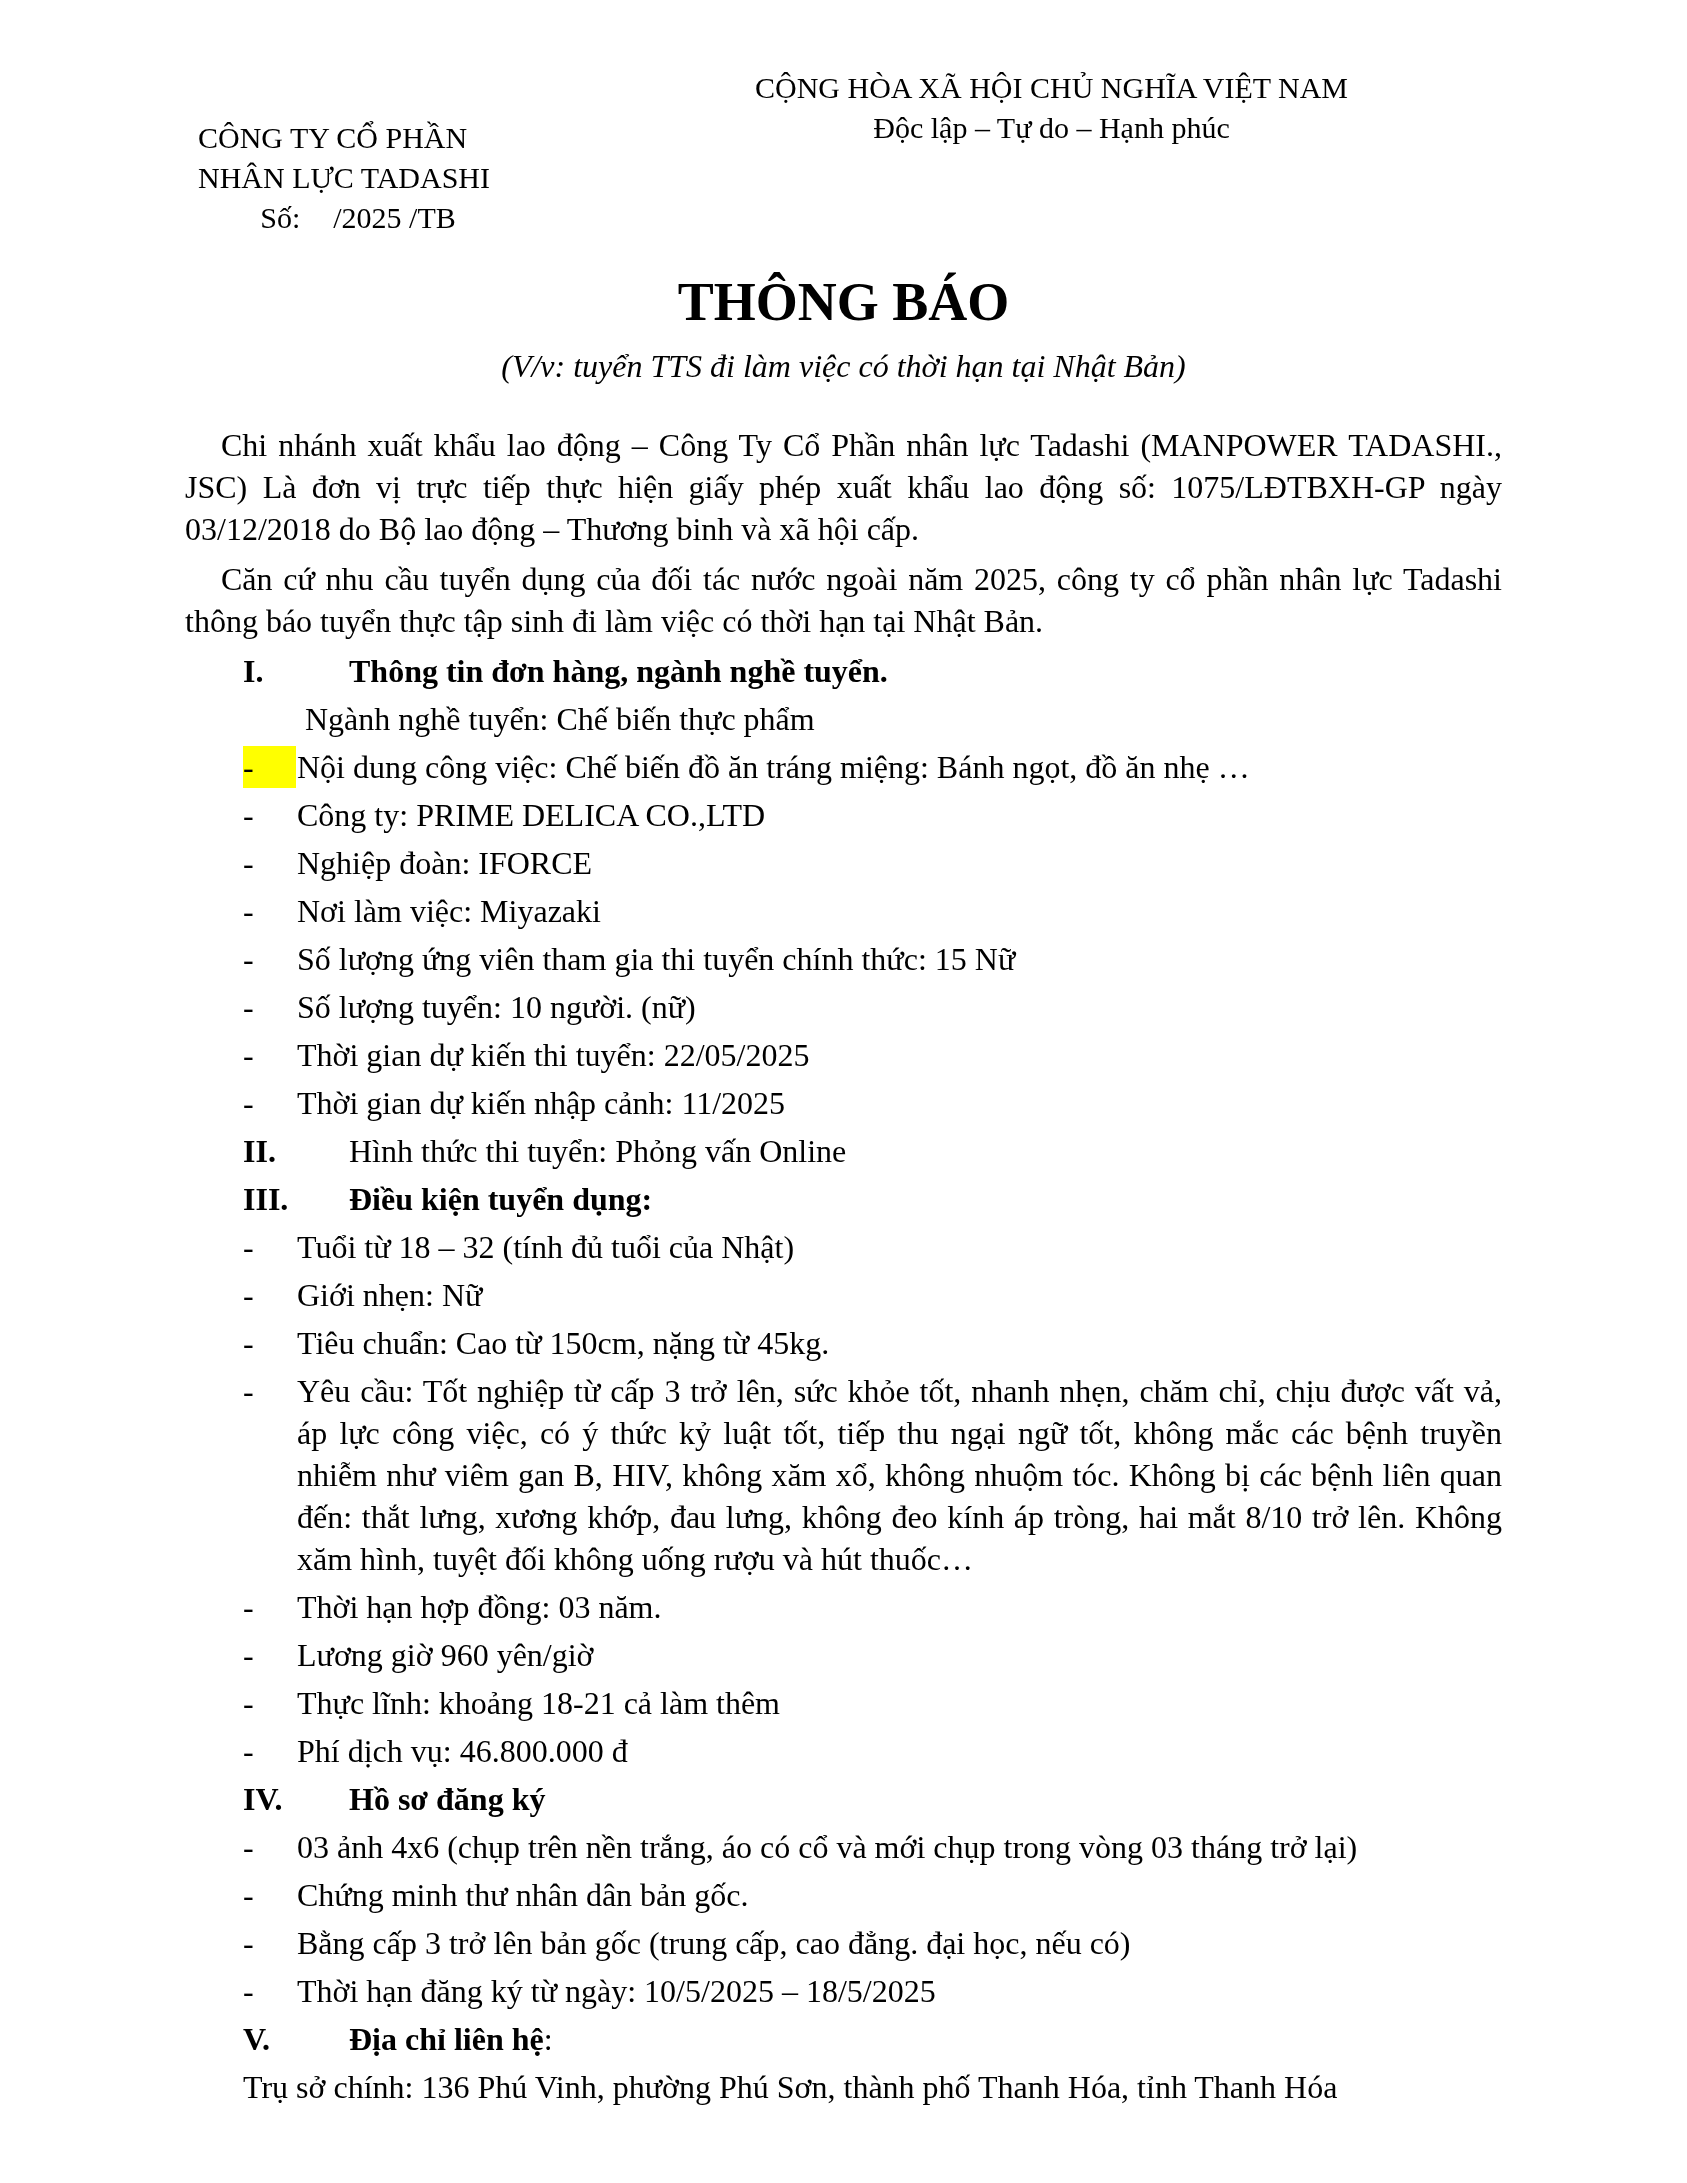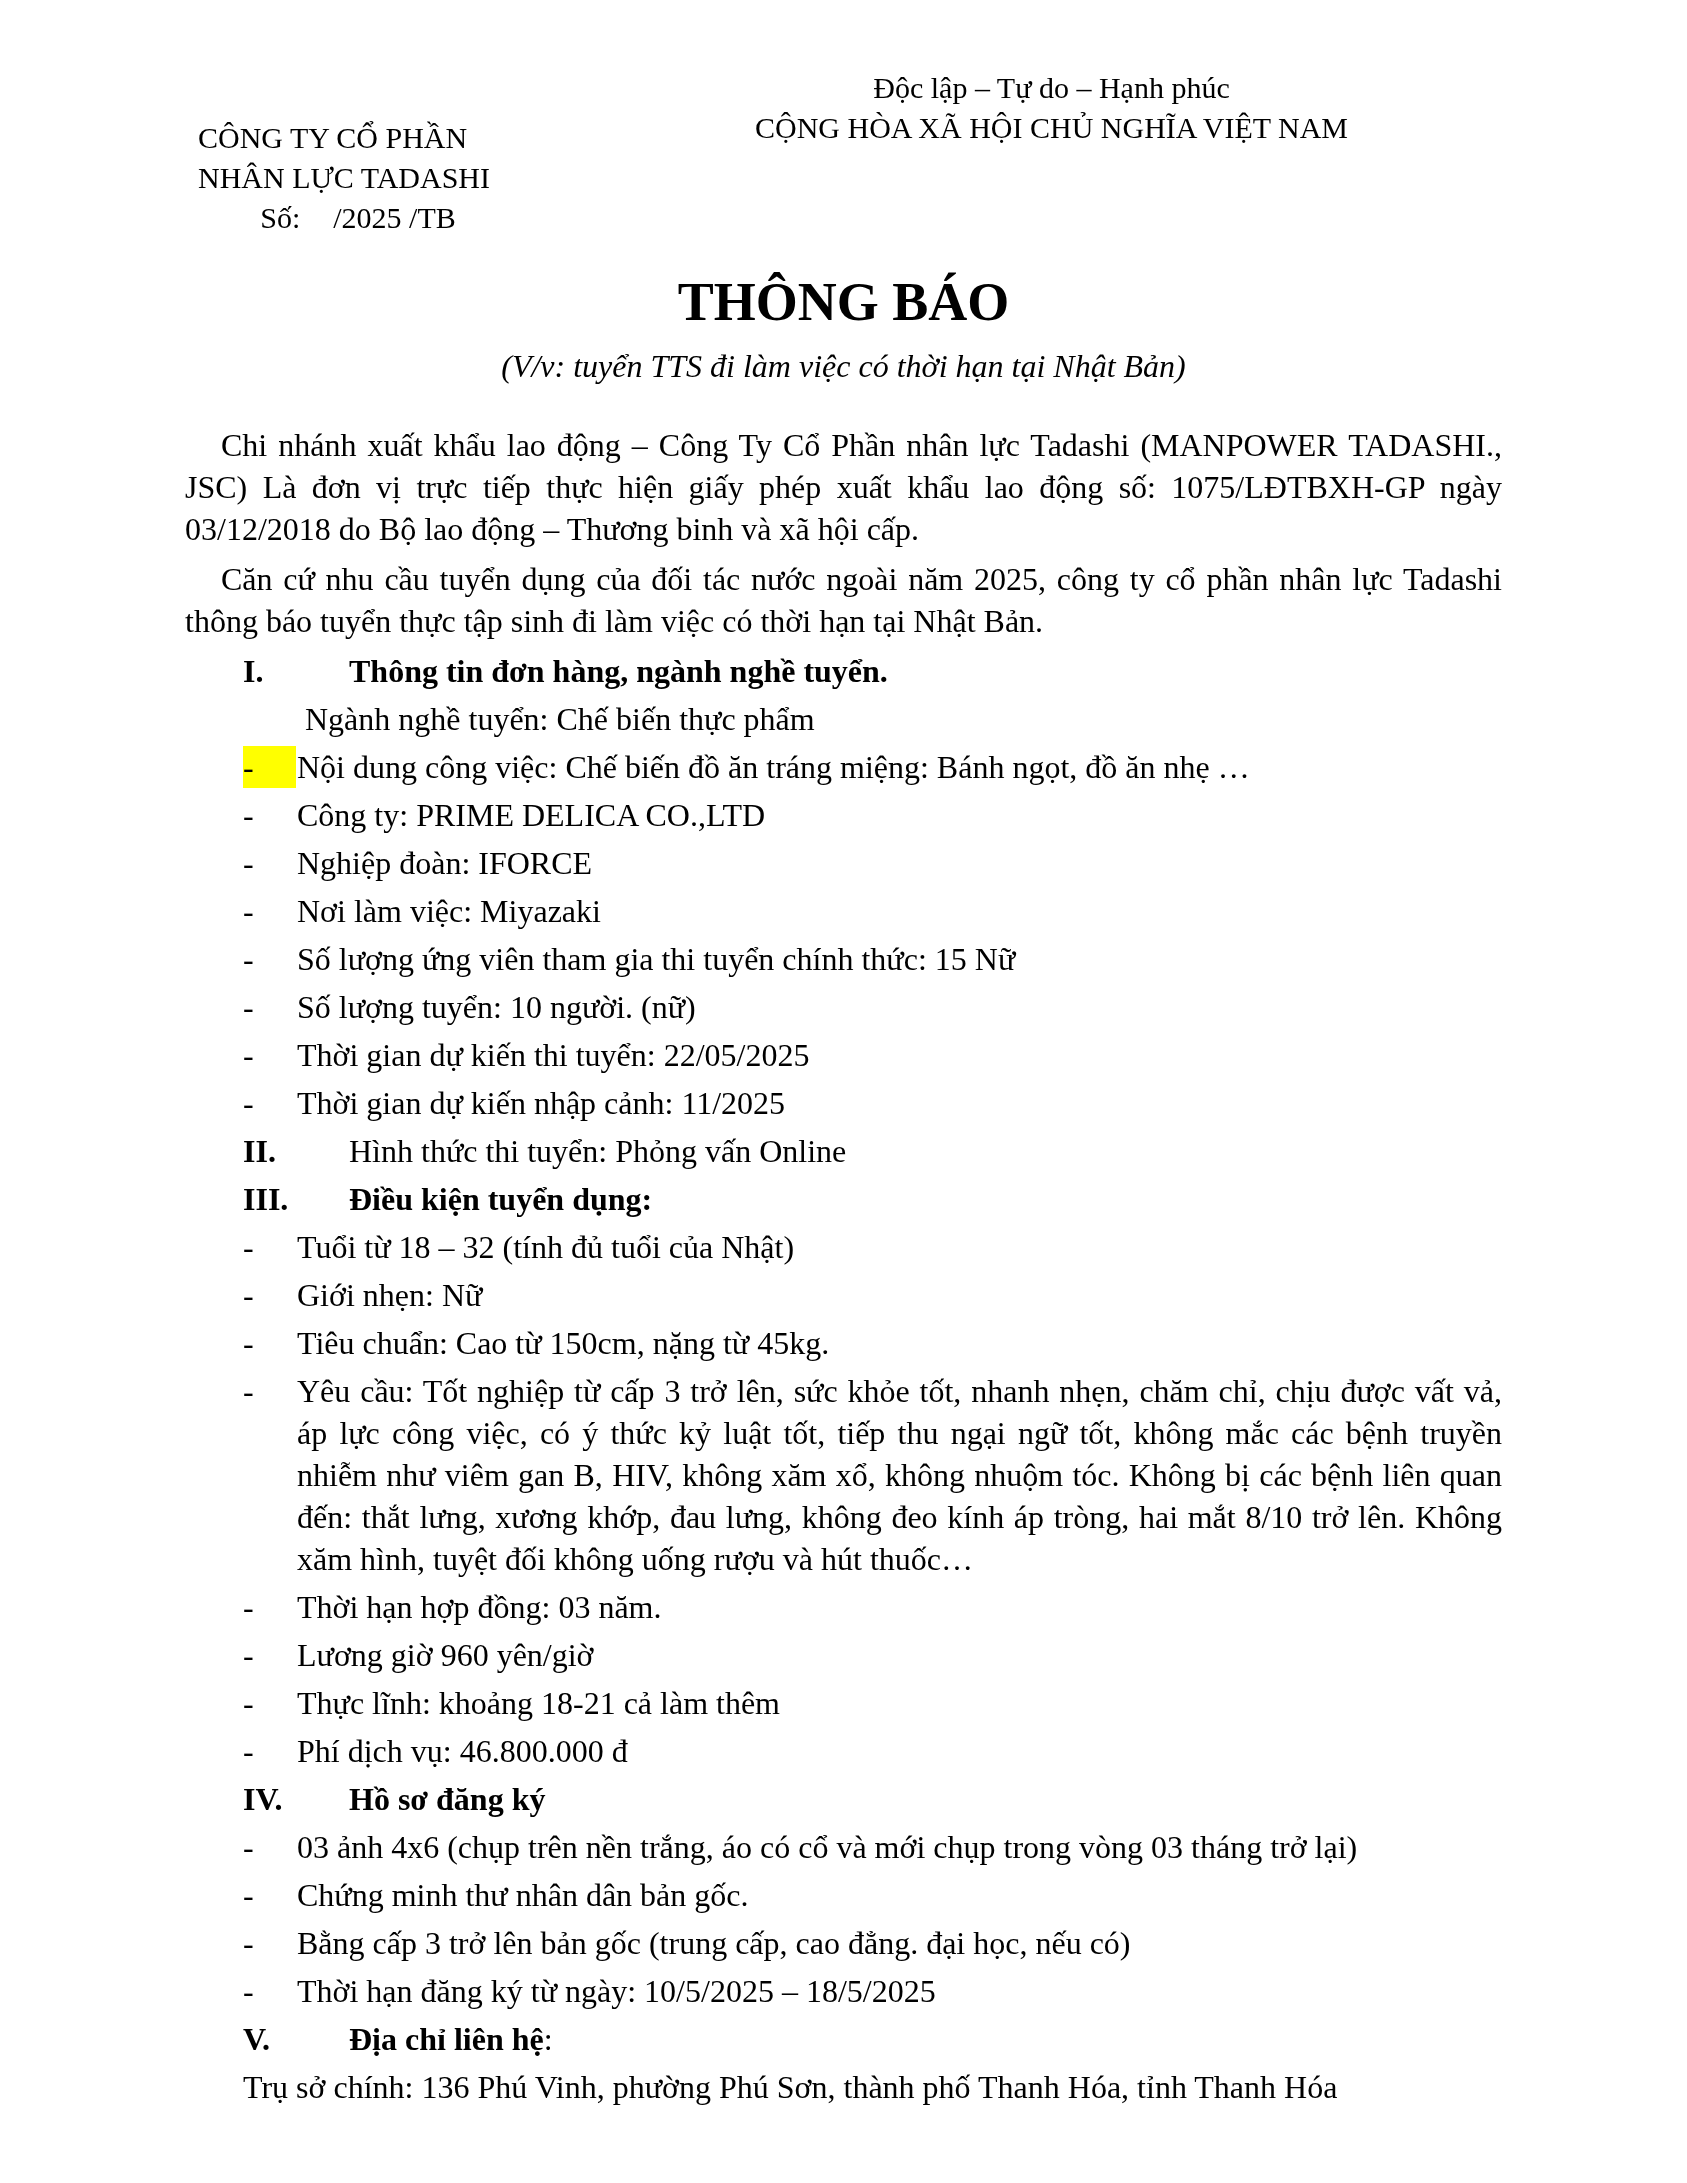--- a/index.html
+++ b/index.html
@@ -48,22 +48,22 @@
 
   <div class="header-spacer">
     <div class="header-left">
       <div>CÔNG TY CỔ PHẦN</div>
       <div>NHÂN LỰC TADASHI</div>
       <div class="hl-number-line">
         <span>Số:</span><span class="hl-number-value">/2025 /TB</span>
       </div>
     </div>
     <div class="header-right">
+      <div>CỘNG HÒA XÃ HỘI CHỦ NGHĨA VIỆT NAM</div>
       <div>Độc lập – Tự do – Hạnh phúc</div>
-      <div>CỘNG HÒA XÃ HỘI CHỦ NGHĨA VIỆT NAM</div>
     </div>
   </div>
 
   <div class="doc-title">THÔNG BÁO</div>
   <div class="doc-subtitle">(V/v: tuyển TTS đi làm việc có thời hạn tại Nhật Bản)</div>
 
   <div class="content">
       <div class="para">Chi nhánh xuất khẩu lao động – Công Ty Cổ Phần nhân lực Tadashi (MANPOWER TADASHI., JSC) Là đơn vị trực tiếp thực hiện giấy phép xuất khẩu lao động số: 1075/LĐTBXH-GP ngày 03/12/2018 do Bộ lao động – Thương binh và xã hội cấp.</div>
       <div class="para">Căn cứ nhu cầu tuyển dụng của đối tác nước ngoài năm 2025, công ty cổ phần nhân lực Tadashi thông báo tuyển thực tập sinh đi làm việc có thời hạn tại Nhật Bản.</div>
       <div class="heading"><span class="num">I.</span><span class="ht">Thông tin đơn hàng, ngành nghề tuyển.</span></div>

